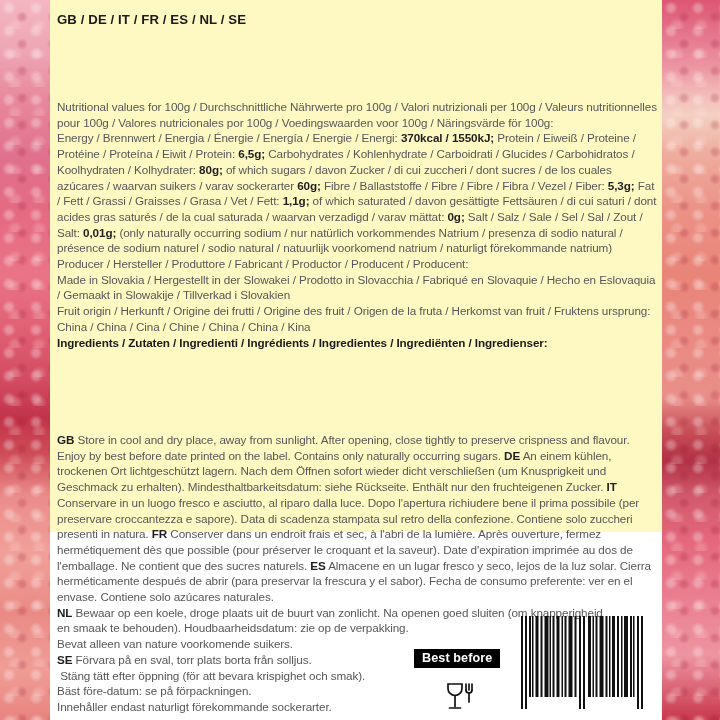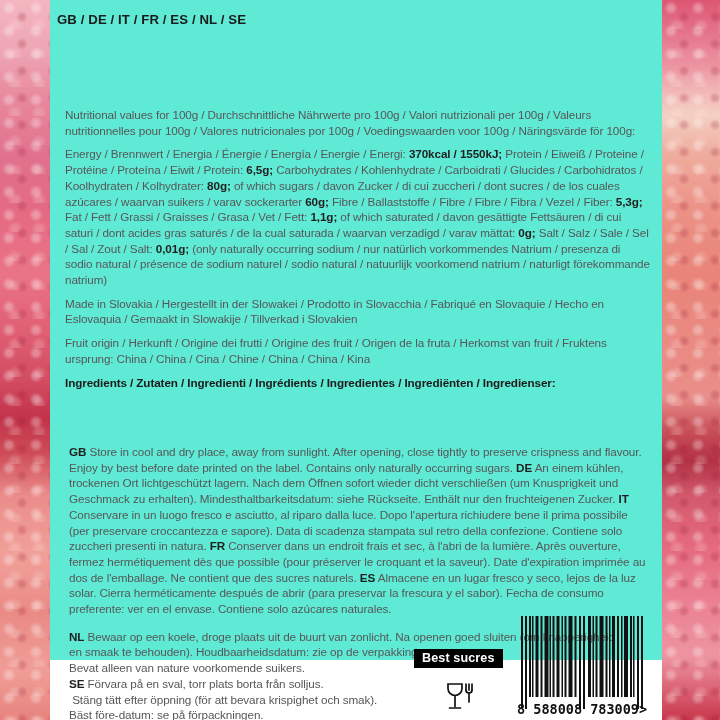--- a/index.html
+++ b/index.html
@@ -28,31 +28,31 @@
   }
   .photo-strip::after{
     content:"";position:absolute;inset:0;
     background-image:
       radial-gradient(circle at 9px 8px, rgba(255,255,255,0.30) 2.5px, rgba(255,255,255,0) 7px),
       radial-gradient(circle at 22px 17px, rgba(150,20,50,0.22) 2px, rgba(150,20,50,0) 6px),
       radial-gradient(circle at 15px 26px, rgba(255,230,225,0.22) 3px, rgba(255,255,255,0) 8px);
     background-size:27px 23px, 31px 27px, 24px 29px;
   }
   
-  .label{position:absolute;left:50px;top:0;width:612px;height:660px;background:#5eead4;}
+  .label{position:absolute;left:50px;top:0;width:612px;height:532px;background:#fef9c3;}
   .txt{color:#57575a;font-size:11.7px;line-height:15.7px;letter-spacing:-0.1px;}
   .b{font-weight:700;color:#1f1f1f;}
   .dark-bold{font-weight:700;color:#1b1b1b;}
   .langs{position:absolute;left:7px;top:12px;font-size:13.2px;font-weight:700;color:#1b1b1b;letter-spacing:0.1px;}
   .product{position:absolute;left:7px;top:38px;width:600px;font-size:13.2px;line-height:16.4px;font-weight:700;color:#1b1b1b;}
   .main-block{position:absolute;left:7px;top:99px;width:601px;height:333px;overflow:hidden;}
-  .main-block p{margin:8px;}
+  .main-block p{margin:0;}
   .prewrap{white-space:pre-wrap;}
   .storage-block{position:absolute;left:7px;top:432px;width:601px;height:288px;overflow:hidden;}
-  .storage-block p{margin:12px;}
+  .storage-block p{margin:0;}
   
   .best-before{
     position:absolute;left:364px;top:649px;background:#000000;color:#ffffff;
     font-size:12.6px;font-weight:700;padding:2px 8px 3px 8px;letter-spacing:0.1px;
   }
   .glass-fork{position:absolute;left:395px;top:682px;width:30px;height:33px;}
   .barcode{position:absolute;left:471px;top:616px;width:122px;height:104px;}
   .barcode svg{display:block;}
   .barcode-digits{
     position:absolute;left:-4px;top:85px;width:130px;text-align:center;
@@ -67,37 +67,38 @@
 <div class="photo-strip photo-right"></div>
 
 <div class="label">
 
   <div class="langs">GB / DE / IT / FR / ES / NL / SE</div>
 
 
   <div class="main-block txt">
     <p>Nutritional values for 100g / Durchschnittliche Nährwerte pro 100g / Valori nutrizionali per 100g / Valeurs nutritionnelles pour 100g / Valores nutricionales por 100g / Voedingswaarden voor 100g / Näringsvärde för 100g:</p>
     <p><span>Energy / Brennwert / Energia / Énergie / Energía / Energie / Energi: </span><span class="b">370kcal / 1550kJ;</span><span> Protein / Eiweiß / Proteine / Protéine / Proteína / Eiwit / Protein: </span><span class="b">6,5g;</span><span> Carbohydrates / Kohlenhydrate / Carboidrati / Glucides / Carbohidratos / Koolhydraten / Kolhydrater: </span><span class="b">80g;</span><span> of which sugars / davon Zucker / di cui zuccheri / dont sucres / de los cuales azúcares / waarvan suikers / varav sockerarter </span><span class="b">60g;</span><span> Fibre / Ballaststoffe / Fibre / Fibre / Fibra / Vezel / Fiber: </span><span class="b">5,3g;</span><span> Fat / Fett / Grassi / Graisses / Grasa / Vet / Fett: </span><span class="b">1,1g;</span><span> of which saturated / davon gesättigte Fettsäuren / di cui saturi / dont acides gras saturés / de la cual saturada / waarvan verzadigd / varav mättat: </span><span class="b">0g;</span><span> Salt / Salz / Sale / Sel / Sal / Zout / Salt: </span><span class="b">0,01g;</span><span> (only naturally occurring sodium / nur natürlich vorkommendes Natrium / presenza di sodio natural / présence de sodium naturel / sodio natural / natuurlijk voorkomend natrium / naturligt förekommande natrium)</span></p>
+    <p>Producer / Hersteller / Produttore / Fabricant / Productor / Producent / Producent:</p>
     <p>Made in Slovakia / Hergestellt in der Slowakei / Prodotto in Slovacchia / Fabriqué en Slovaquie / Hecho en Eslovaquia / Gemaakt in Slowakije / Tillverkad i Slovakien</p>
     <p>Fruit origin / Herkunft / Origine dei frutti / Origine des fruit / Origen de la fruta / Herkomst van fruit / Fruktens ursprung: China / China / Cina / Chine / China / China / Kina</p>
     <p class="dark-bold">Ingredients / Zutaten / Ingredienti / Ingrédients / Ingredientes / Ingrediënten / Ingredienser:</p>
   </div>
 
   <div class="storage-block txt">
     <p><span class="b">GB</span><span> Store in cool and dry place, away from sunlight. After opening, close tightly to preserve crispness and flavour. Enjoy by best before date printed on the label. Contains only naturally occurring sugars. </span><span class="b">DE</span><span> An einem kühlen, trockenen Ort lichtgeschützt lagern. Nach dem Öffnen sofort wieder dicht verschließen (um Knusprigkeit und Geschmack zu erhalten). Mindesthaltbarkeitsdatum: siehe Rückseite. Enthält nur den fruchteigenen Zucker. </span><span class="b">IT</span><span> Conservare in un luogo fresco e asciutto, al riparo dalla luce. Dopo l'apertura richiudere bene il prima possibile (per preservare croccantezza e sapore). Data di scadenza stampata sul retro della confezione. Contiene solo zuccheri presenti in natura. </span><span class="b">FR</span><span> Conserver dans un endroit frais et sec, à l'abri de la lumière. Après ouverture, fermez hermétiquement dès que possible (pour préserver le croquant et la saveur). Date d'expiration imprimée au dos de l'emballage. Ne contient que des sucres naturels. </span><span class="b">ES</span><span> Almacene en un lugar fresco y seco, lejos de la luz solar. Cierra herméticamente después de abrir (para preservar la frescura y el sabor). Fecha de consumo preferente: ver en el envase. Contiene solo azúcares naturales.</span></p>
     <p class="prewrap"><span class="b">NL</span><span> Bewaar op een koele, droge plaats uit de buurt van zonlicht. Na openen goed sluiten (om knapperigheid
 en smaak te behouden). Houdbaarheidsdatum: zie op de verpakking.
 Bevat alleen van nature voorkomende suikers.
 </span><span class="b">SE</span><span> Förvara på en sval, torr plats borta från solljus.
  Stäng tätt efter öppning (för att bevara krispighet och smak).
 Bäst före-datum: se på förpackningen.
 Innehåller endast naturligt förekommande sockerarter.</span></p>
   </div>
 
-  <div class="best-before">Best sucres</div>
+  <div class="best-before">Best before</div>
 
   <div class="glass-fork">
     <svg width="30" height="33" viewBox="0 0 30 33" fill="none" stroke="#111111" stroke-width="1.7" stroke-linecap="round">
       <path d="M3 2 H17 V6.5 A7 7 0 0 1 3 6.5 Z"></path>
       <line x1="10" y1="13.5" x2="10" y2="24.5"></line>
       <line x1="4.5" y1="26" x2="15.5" y2="26"></line>
       <line x1="21" y1="2" x2="21" y2="8"></line>
       <line x1="24" y1="2" x2="24" y2="8"></line>
       <line x1="27" y1="2" x2="27" y2="8"></line>
       <path d="M21 8 a3 3 0 0 0 6 0"></path>
@@ -133,16 +134,15 @@
         <rect x="91" y="0" width="3" height="81"></rect>
           <rect x="96" y="0" width="2" height="81"></rect>
         <rect x="100" y="0" width="1.5" height="81"></rect>
           <rect x="103" y="0" width="4" height="81"></rect>
         <rect x="109" y="0" width="2" height="81"></rect>
           <rect x="112" y="0" width="1.5" height="81"></rect>
         <rect x="116" y="0" width="2" height="93"></rect>
           <rect x="120" y="0" width="2" height="93"></rect>
       </g>
     </svg>
-    <div class="barcode-digits">8 588008 783009&gt;</div>
   </div>
 
 </div>
 
 </body></html>

